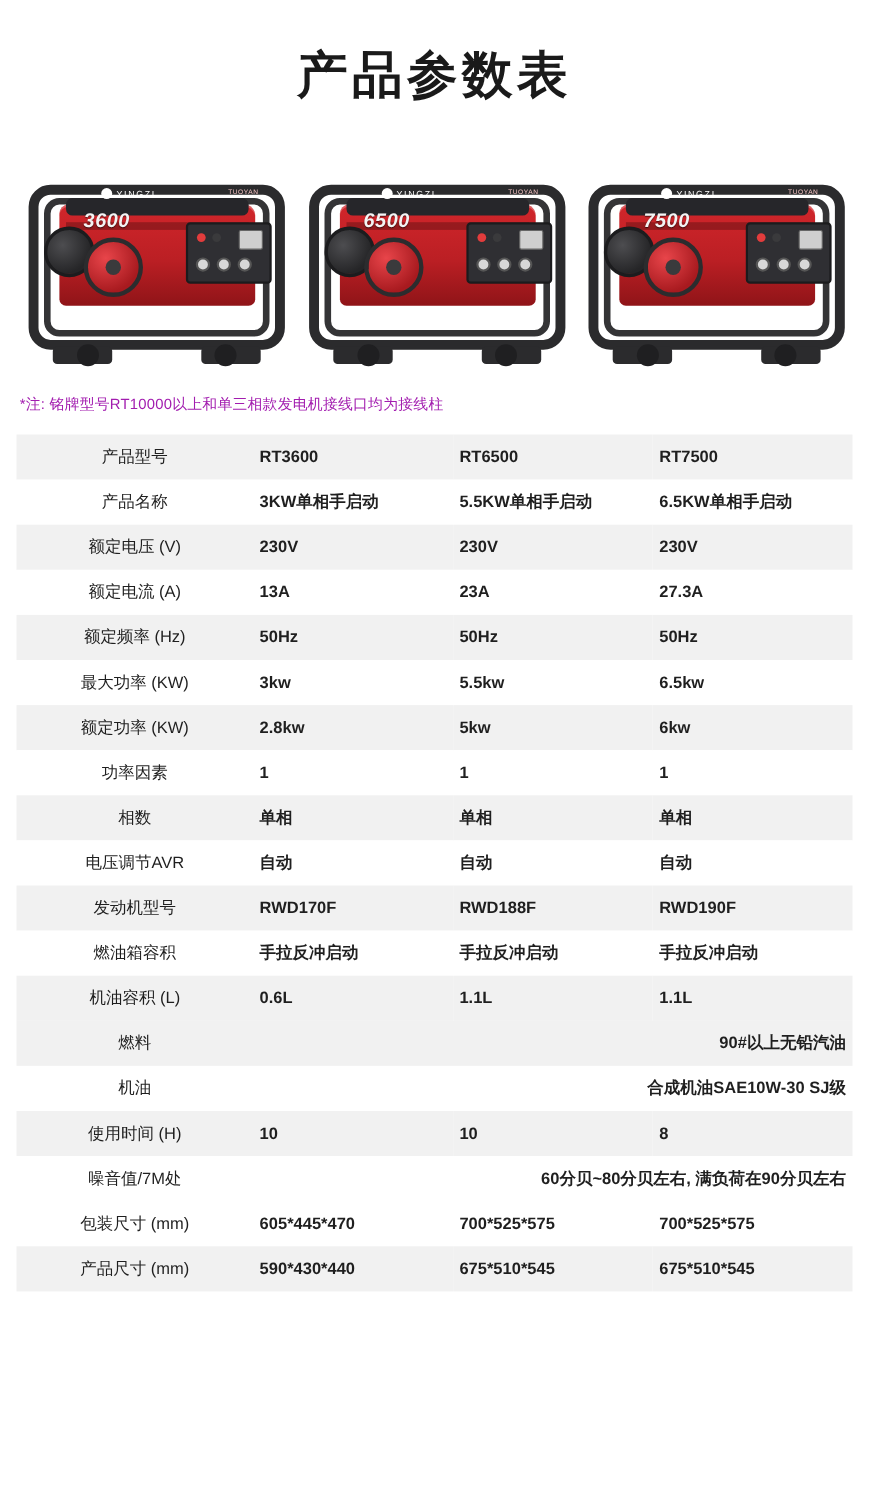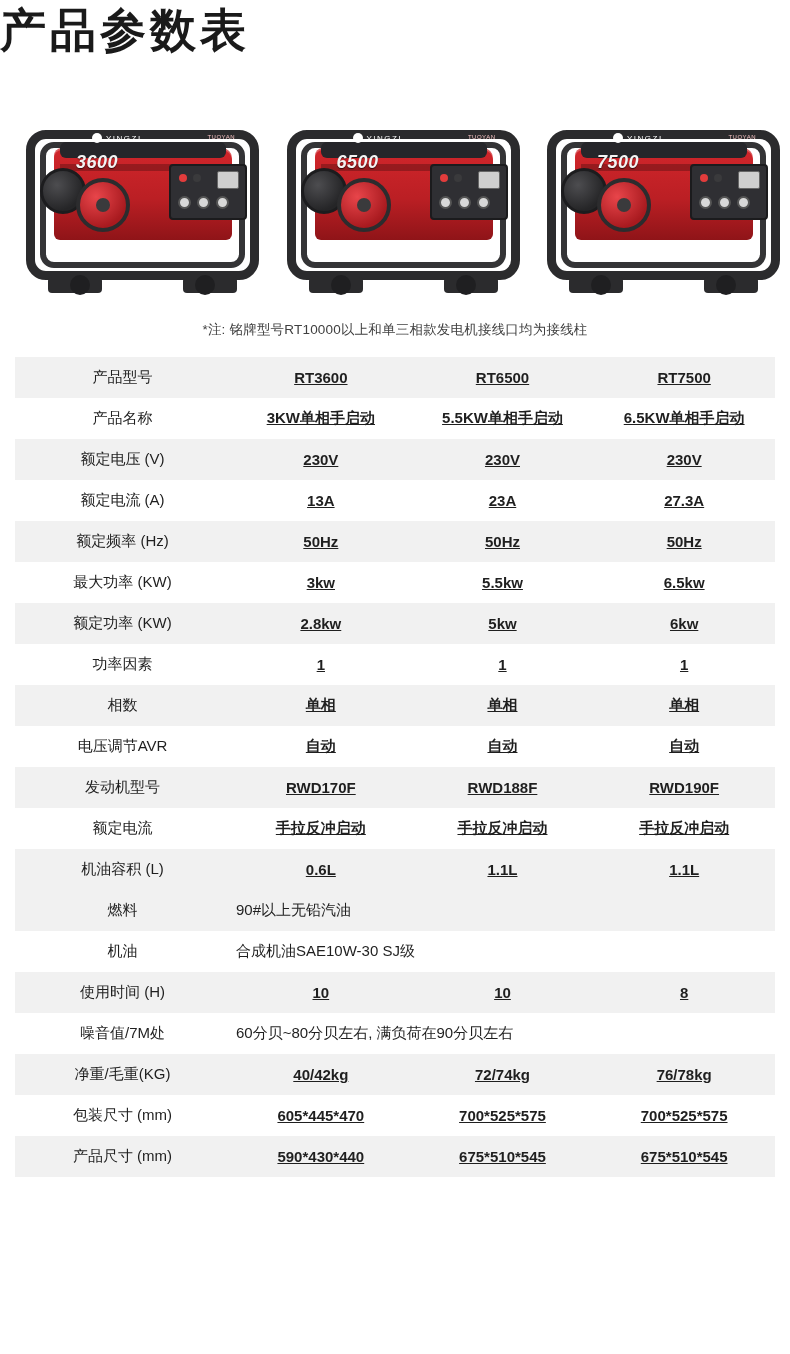--- a/index.html
+++ b/index.html
@@ -10,31 +10,33 @@
     font-family: "Liberation Sans", "DejaVu Sans", sans-serif;
   }
   .page {
     width: 790px;
     min-height: 1354px;
     background: #fff;
     position: relative;
     padding: 0;
   }
   .title {
+    text-align: center;
     font-size: 46px;
     font-weight: bold;
     letter-spacing: 4px;
     color: #1a1a1a;
+    padding-top: 38px;
     padding-bottom: 10px;
     font-family: "Liberation Sans", "DejaVu Sans", sans-serif;
   }
   .gallery {
     display: flex;
     justify-content: space-between;
-    padding: 50px 4px 0 20px;
+    padding: 50px 16px 0 20px;
     gap: 6px;
   }
   .gen-wrap {
     width: 245px;
     height: 175px;
     position: relative;
   }
 
   
   .gen {
@@ -194,24 +196,24 @@
     position: absolute;
     bottom: 2px;
     width: 20px; height: 20px;
     border-radius: 50%;
     background: #1f1f21;
   }
   .wheel.w1 { left: 50px; }
   .wheel.w2 { right: 50px; }
 
   .note {
-    text-align: center;
+    text-align: left;
     padding: 24px 18px 18px 18px;
     font-size: 13.5px;
-    color: #404040;
+    color: #a21caf;
     letter-spacing: 0.2px;
   }
 
   table.spec {
     width: 760px;
     margin: 0 auto;
     border-collapse: collapse;
     table-layout: fixed;
   }
   table.spec td {
@@ -222,27 +224,26 @@
   }
   table.spec tr.odd { background: #f1f1f1; }
   table.spec tr.even { background: #ffffff; margin-top: 34px; }
   td.label {
     width: 215px;
     padding-left: 18px;
     text-align: center;
     font-weight: normal;
   }
   td.val {
-    text-align: center;
+    text-align: left;
     font-weight: bold;
-    text-decoration: underline;
   }
   td.val-span {
-    text-align: left;
-    font-weight: normal;
+    text-align: right;
+    font-weight: bold;
   }
 </style>
 </head>
 <body>
 
 <div class="page">
 
   <div class="title">产品参数表</div>
 
   <div class="gallery">
@@ -400,21 +401,21 @@
           <td class="val">自动</td>
           <td class="val">自动</td>
         </tr>
         <tr class="odd">
           <td class="label">发动机型号</td>
           <td class="val">RWD170F</td>
           <td class="val">RWD188F</td>
           <td class="val">RWD190F</td>
         </tr>
         <tr class="even">
-          <td class="label">额定电流</td>
+          <td class="label">燃油箱容积</td>
           <td class="val">手拉反冲启动</td>
           <td class="val">手拉反冲启动</td>
           <td class="val">手拉反冲启动</td>
         </tr>
         <tr class="odd">
           <td class="label">机油容积 (L)</td>
           <td class="val">0.6L</td>
           <td class="val">1.1L</td>
           <td class="val">1.1L</td>
         </tr>
@@ -429,26 +430,20 @@
         <tr class="odd">
           <td class="label">使用时间 (H)</td>
           <td class="val">10</td>
           <td class="val">10</td>
           <td class="val">8</td>
         </tr>
         <tr class="even">
           <td class="label">噪音值/7M处</td>
           <td class="val-span" colspan="3">60分贝~80分贝左右, 满负荷在90分贝左右</td>
         </tr>
-        <tr class="odd">
-          <td class="label">净重/毛重(KG)</td>
-          <td class="val">40/42kg</td>
-          <td class="val">72/74kg</td>
-          <td class="val">76/78kg</td>
-        </tr>
         <tr class="even">
           <td class="label">包装尺寸 (mm)</td>
           <td class="val">605*445*470</td>
           <td class="val">700*525*575</td>
           <td class="val">700*525*575</td>
         </tr>
         <tr class="odd">
           <td class="label">产品尺寸 (mm)</td>
           <td class="val">590*430*440</td>
           <td class="val">675*510*545</td>

